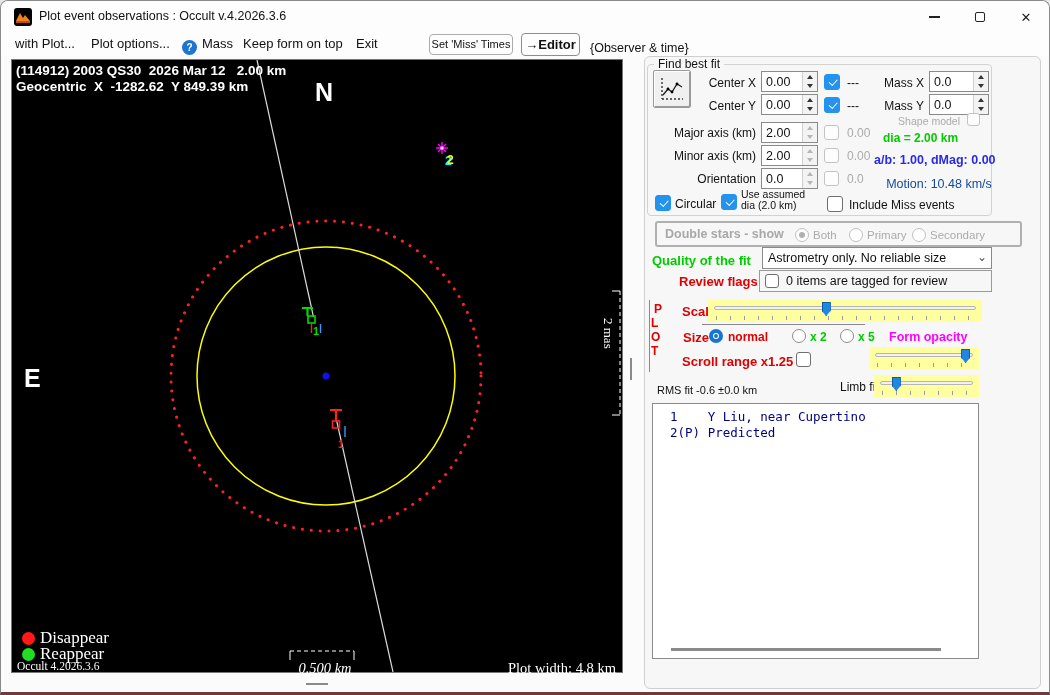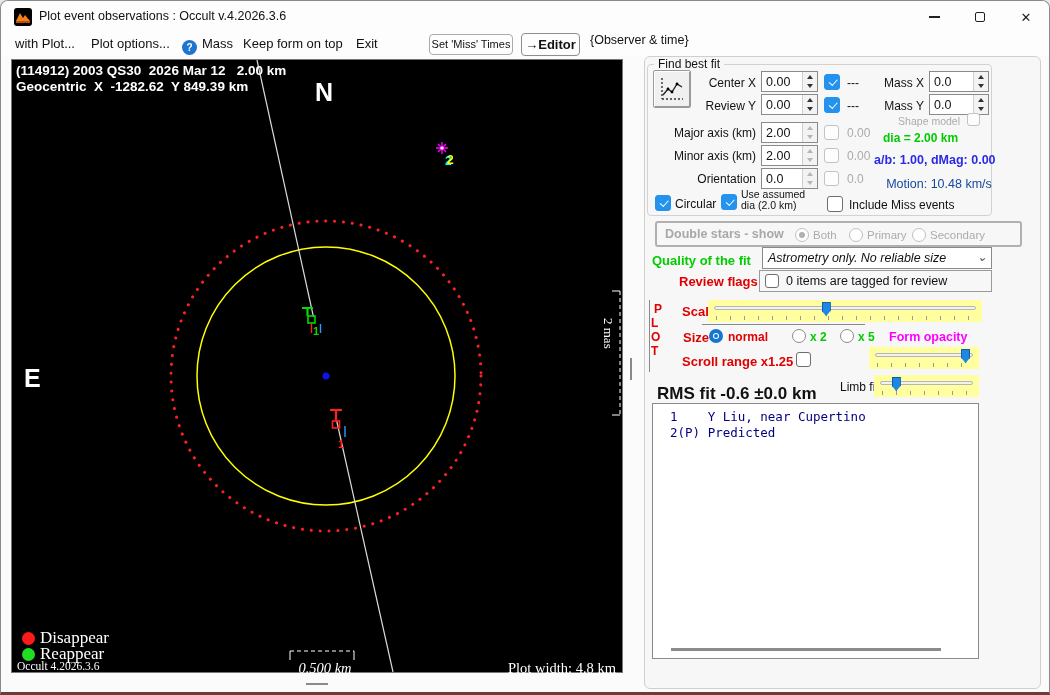--- a/index.html
+++ b/index.html
@@ -113,21 +113,21 @@
 
   <div class="menubar">
     <span class="menu-item" style="left:14px;">with Plot...</span>
     <span class="menu-item" style="left:90px;">Plot options...</span>
     <span class="menu-item" style="left:181px;"><span class="help-icon">?</span><span>Mass</span></span>
     <span class="menu-item" style="left:242px;">Keep form on top</span>
     <span class="menu-item" style="left:355px;">Exit</span>
   </div>
   <div class="hdr-btn" style="left:428px; top:33px; width:84px; height:21px; font-size:11px; line-height:19px;">Set 'Miss' Times</div>
   <div class="hdr-btn" style="left:520px; top:32px; width:59px; height:23px; font-size:13px; font-weight:bold; line-height:21px; border-color:#8d8d8d;">→Editor</div>
-  <span class="menu-item" style="left:589px; top:32px; font-size:12.5px;text-align:center;">{Observer &amp; time}</span>
+  <span class="menu-item" style="left:589px; top:40px; font-size:12.5px;text-align:center;">{Observer &amp; time}</span>
 
   <div class="plot">
     <svg width="610" height="612" viewBox="0 0 610 612" style="position:absolute;left:0;top:0;">
 
       <circle cx="314" cy="316" r="155" fill="none" stroke="#ff2020" stroke-width="3" stroke-linecap="round" stroke-dasharray="0.1 8.8"></circle>
 
       <circle cx="314" cy="316" r="129" fill="none" stroke="#ffff00" stroke-width="1.5"></circle>
 
       <circle cx="314" cy="316" r="3.5" fill="#1111ee"></circle>
 
@@ -236,21 +236,21 @@
         <span class="ud">
             <div>
               <i class="tri-up"></i>
             </div>
             <div>
               <i class="tri-down"></i>
             </div>
           </span>
       </div>
 
-      <div class="lbl lbl-r" style="left:52px; top:34px; width:56px;">Review Y</div>
+      <div class="lbl lbl-r" style="left:52px; top:34px; width:56px;">Center Y</div>
       <div class="spin" style="left:113px; top:29px;">
         <span class="val">0.00</span>
         <span class="ud">
             <div>
               <i class="tri-up"></i>
             </div>
             <div>
               <i class="tri-down"></i>
             </div>
           </span>
@@ -342,21 +342,21 @@
       <span class="lbl" style="left:8px; top:4px; font-weight:bold; font-size:12.5px; color:#a8a8a8;">Double stars - show</span>
       <div class="radio dis sel-gray" style="left:138px; top:5px;"></div>
       <div class="lbl gray" style="left:156px; top:6px; font-size:11.5px;">Both</div>
       <div class="radio dis" style="left:192px; top:5px;"></div>
       <div class="lbl gray" style="left:210px; top:6px; font-size:11.5px;">Primary</div>
       <div class="radio dis" style="left:255px; top:5px;"></div>
       <div class="lbl gray" style="left:273px; top:6px; font-size:11.5px;">Secondary</div>
     </div>
 
     <div class="lbl" style="left:7px; top:196px; font-size:13px; font-weight:bold; color:#00cc00;">Quality of the fit</div>
-    <div class="combo" style="left:117px; top:190px; width:230px; height:22px;font-style:italic;">
+    <div class="combo" style="left:117px; top:190px; width:230px; height:22px;">
       <span class="cval">Astrometry only. No reliable size</span>
       <span class="chev">⌄</span>
     </div>
 
     <div class="lbl red-b" style="left:34px; top:217px; font-size:13px;">Review flags</div>
     <div class="abs" style="left:114px; top:213px; width:233px; height:22px; border:1px solid #9a9a9a; background:#f7f7f7;">
       <div class="cb" style="left:5px; top:3px; width:14px; height:14px;"></div>
       <div class="lbl" style="left:26px; top:3px; font-size:12.5px;">0 items are tagged for review</div>
     </div>
 
@@ -389,21 +389,21 @@
       <div class="track"></div>
       <div class="tzone">
           <div class="thumb" style="left: 93%;"></div>
         </div>
       <div class="ticks"></div>
     </div>
 
     <div class="lbl red-b" style="left:37px; top:297px; font-size:13px;">Scroll range x1.25</div>
     <div class="cb" style="left:151px; top:295px; width:15px; height:15px;"></div>
 
-    <div class="lbl" style="left:12px; top:327px; font-size:17px;font-weight:bold;">RMS fit -0.6 ±0.0 km</div>
+    <div class="lbl" style="left:12px; top:327px; font-size:11px;">RMS fit -0.6 ±0.0 km</div>
     <div class="lbl" style="left:195px; top:323px;">Limb fit</div>
     <div class="slider" style="left:229px; top:318px; width:105px; height:22px;">
       <div class="track"></div>
       <div class="tzone">
           <div class="thumb" style="left: 18%;"></div>
         </div>
       <div class="ticks"></div>
     </div>
 
     <div class="listbox" style="left:7px; top:346px; width:327px; height:256px;">

